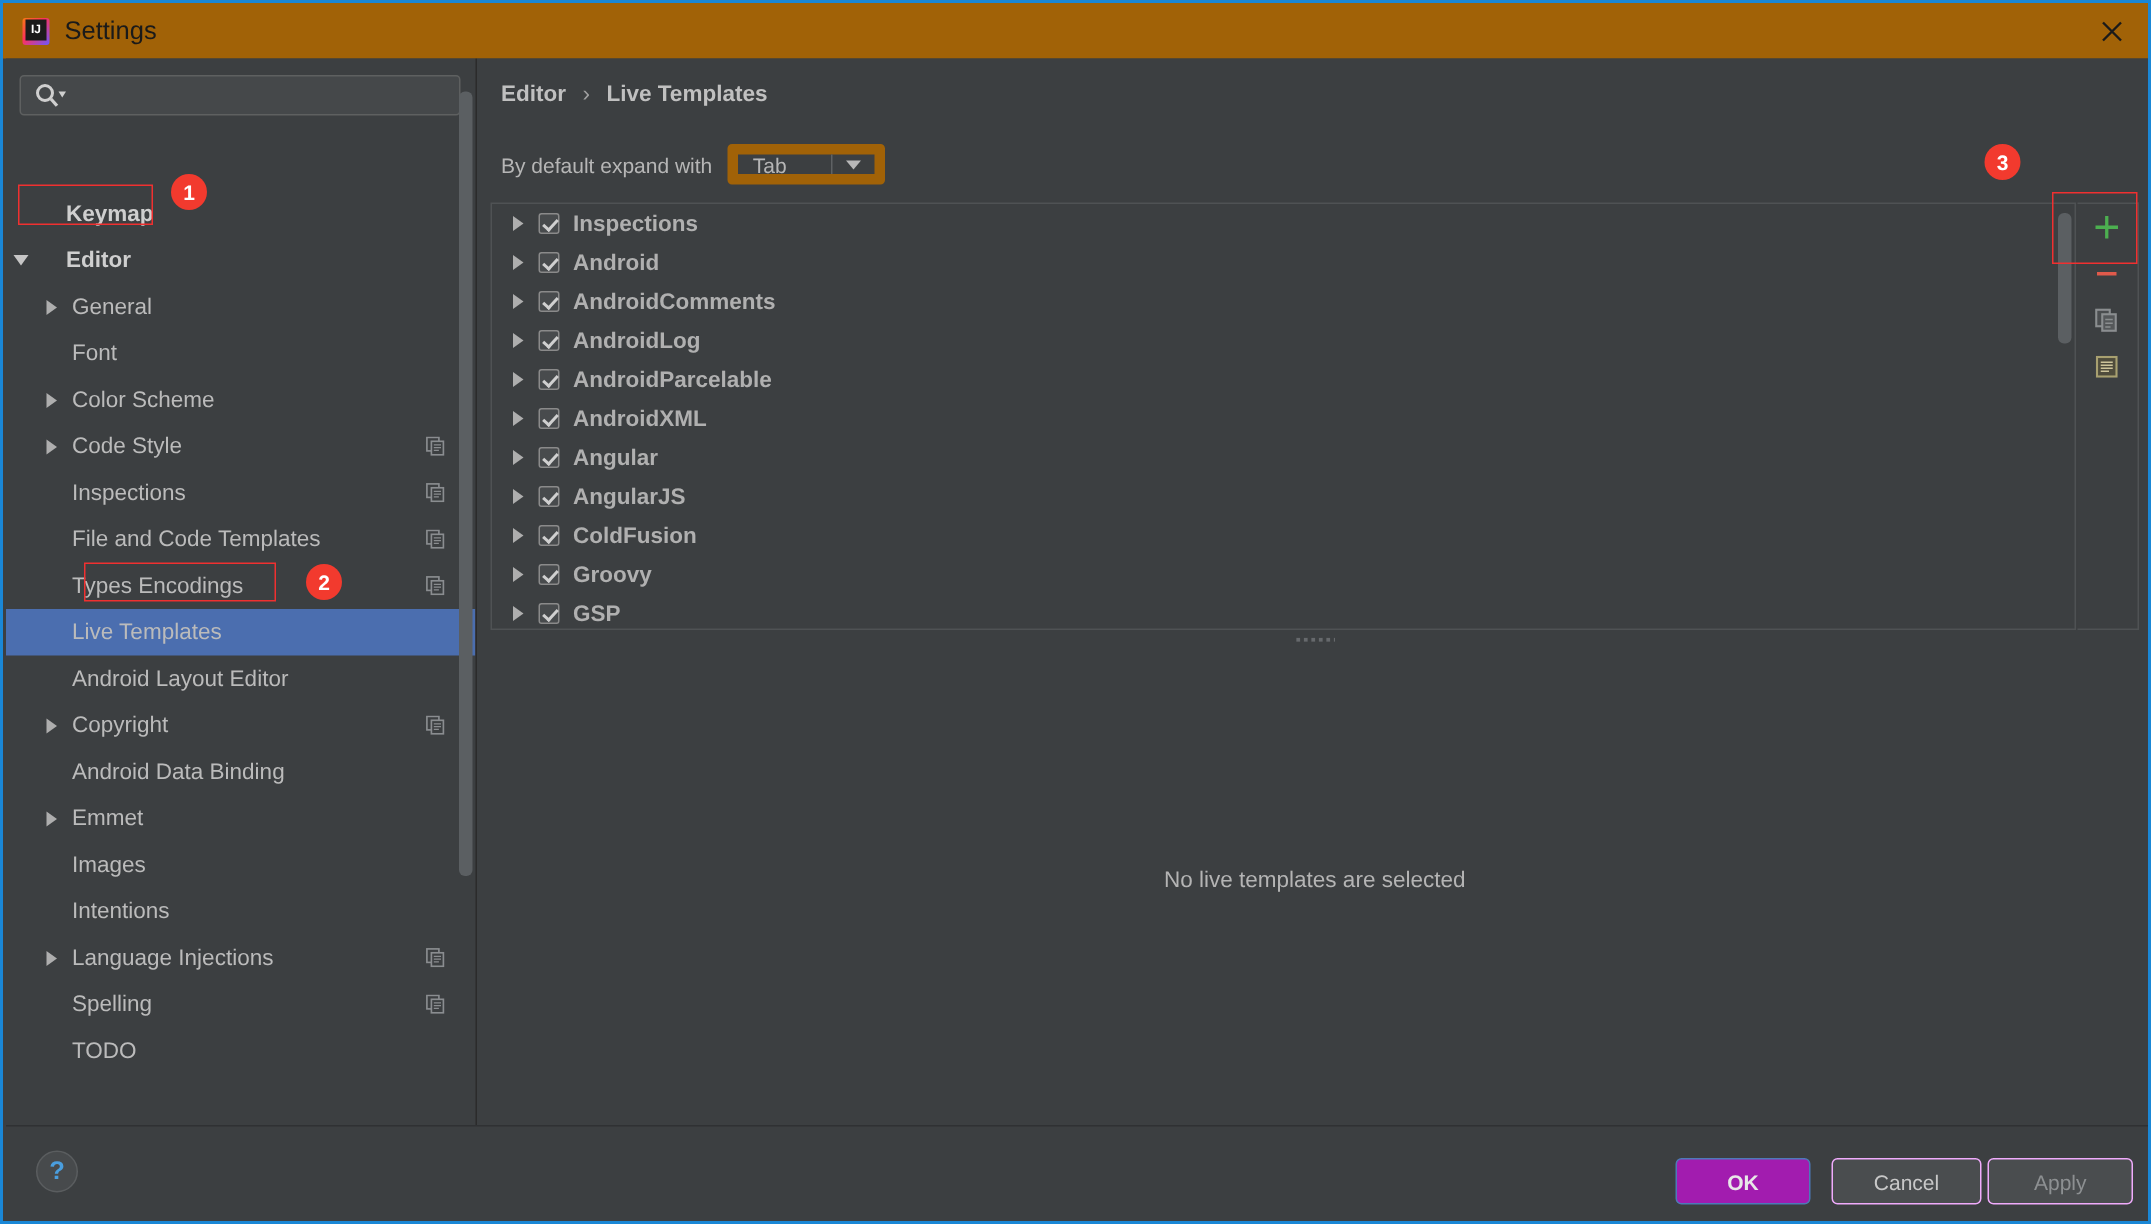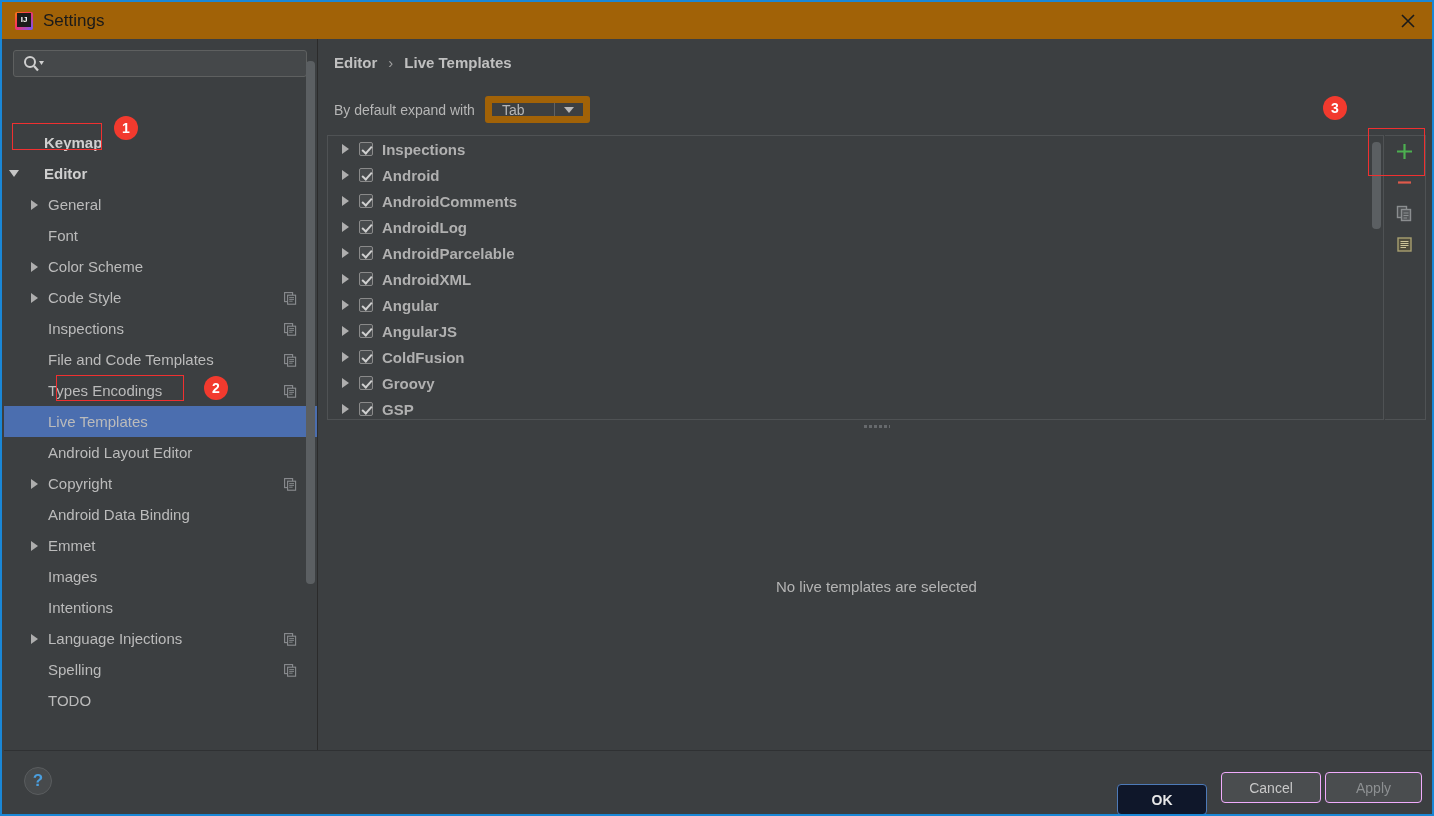--- a/index.html
+++ b/index.html
@@ -349,25 +349,24 @@
     display: flex; align-items: center; justify-content: center;
     font-size: 14px;
     font-family: "Liberation Sans", sans-serif;
     cursor: pointer;
     border: 1px solid #f0abfc;
     background: #4a4d4f;
     color: #c8c8c8;
   }
   #ok-btn {
     left: 1113px; width: 90px;
-    background: #0f172a;
+    background: #a21caf;
     border: 1px solid #4d7ab8;
     color: #e8e8e8;
     font-weight: bold;
-    margin-top: 12px;
   }
   #cancel-btn { left: 1217px; width: 100px; }
   #apply-btn  { left: 1321px; width: 97px; color: #8d9092; }
 
   
   .badge {
     position: absolute;
     width: 24px; height: 24px;
     border-radius: 50%;
     background: #f23a2e;

